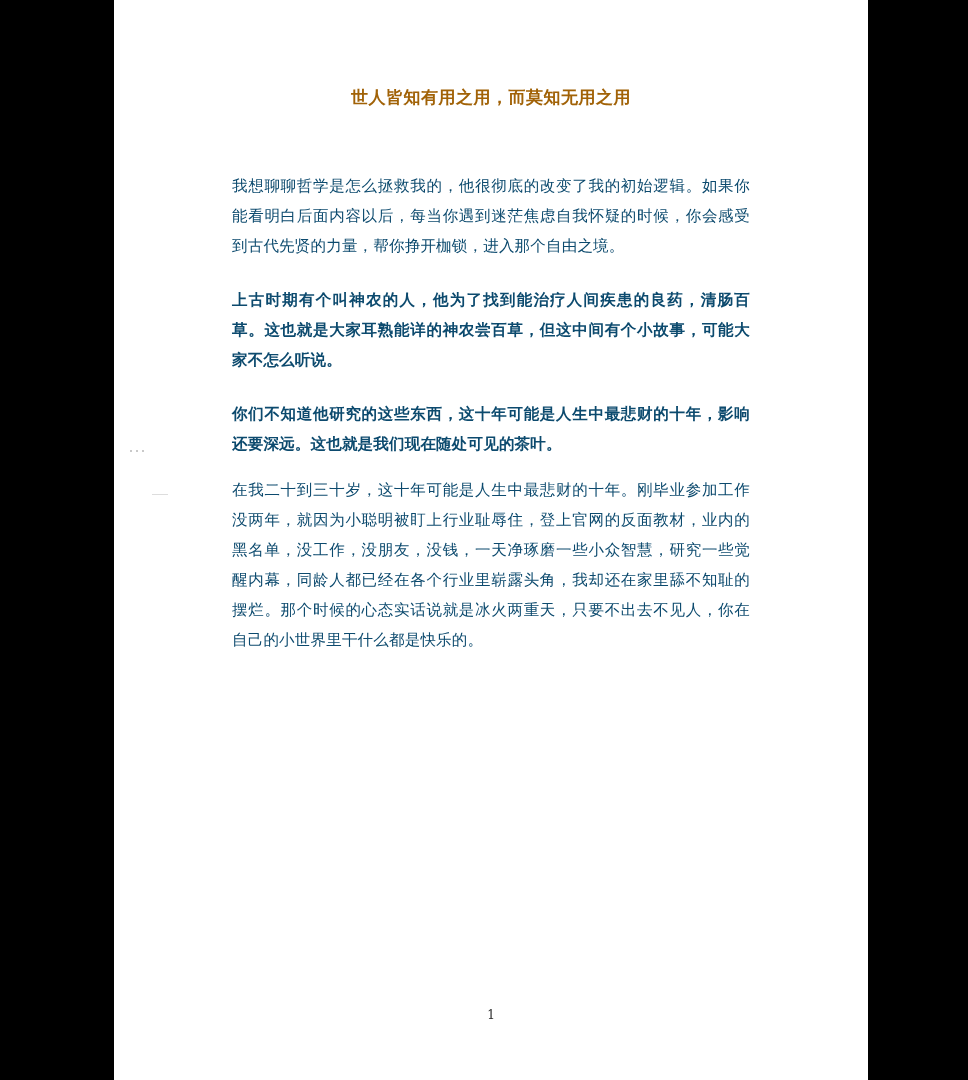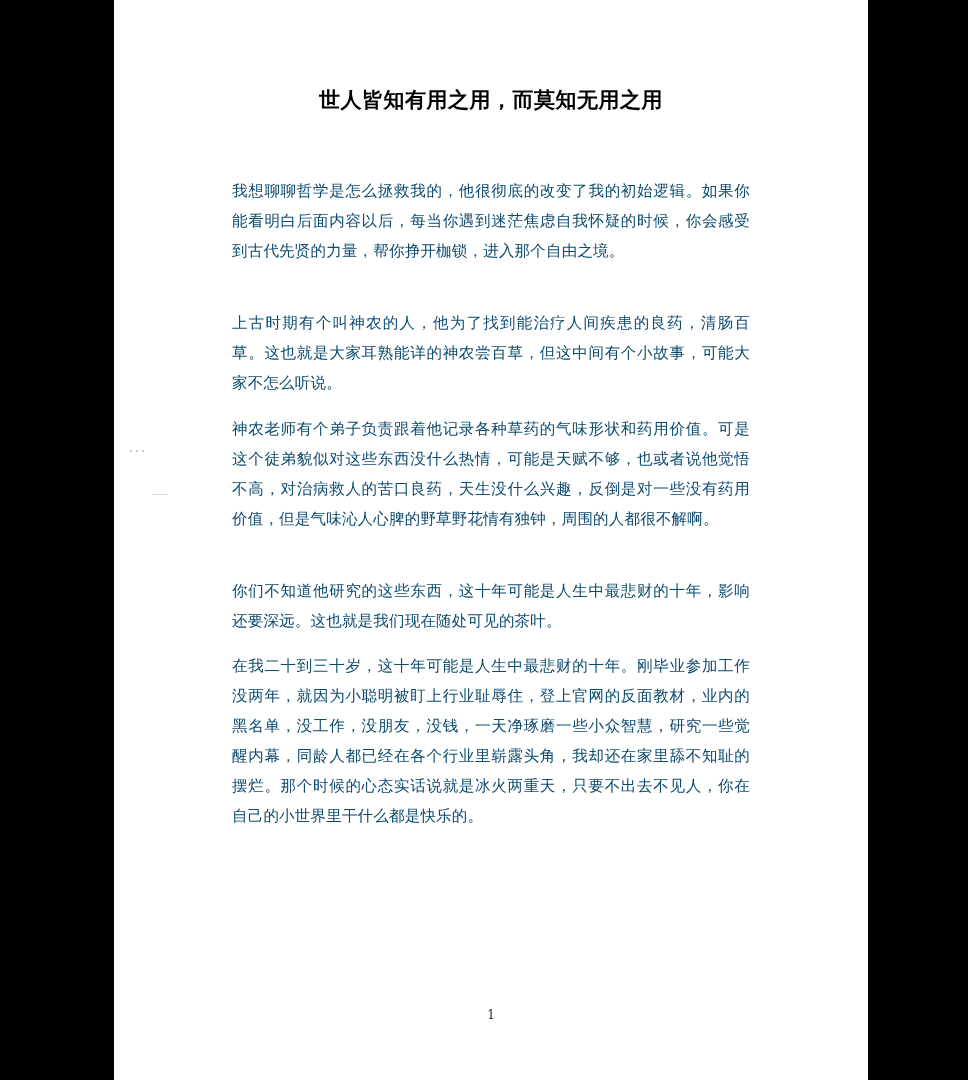--- a/index.html
+++ b/index.html
@@ -31,38 +31,38 @@
     position: relative;
     width: 100%;
     height: 100%;
     box-sizing: border-box;
     padding: 0 118px;
   }
   .doc-title {
     margin: 0;
     padding-top: 86px;
     text-align: center;
-    font-size: 21px;
+    font-size: 17px;
     font-weight: bold;
-    color: #000000;
+    color: #a16207;
     letter-spacing: 0.5px;
     font-family: "DejaVu Serif", "Liberation Serif", serif;
   }
   .body-block {
     margin-top: 0;
     color: #0c4a6e;
     font-size: 15.5px;
     line-height: 30px;
     text-align: justify;
     text-justify: inter-ideograph;
     letter-spacing: 0.2px;
     font-family: "DejaVu Sans", "Liberation Sans", sans-serif;
   }
   .p-0 { margin-top: 62px; }
-  .gap-lg { margin-top: 42px; }
+  .gap-lg { margin-top: 24px; font-weight: bold; }
   .gap-sm { margin-top: 8px; }
   .page-number {
     position: absolute;
     left: 0;
     right: 0;
     top: 1008px;
     text-align: center;
     font-size: 12px;
     color: #2a2a2a;
     font-family: "DejaVu Serif", "Liberation Serif", serif;
@@ -92,21 +92,20 @@
 <body>
 
 <div class="viewport">
   <div class="page">
     <div class="page-inner">
 
       <h1 class="doc-title">世人皆知有用之用，而莫知无用之用</h1>
 
       <p class="body-block p-0">我想聊聊哲学是怎么拯救我的，他很彻底的改变了我的初始逻辑。如果你能看明白后面内容以后，每当你遇到迷茫焦虑自我怀疑的时候，你会感受到古代先贤的力量，帮你挣开枷锁，进入那个自由之境。</p>
       <p class="body-block gap-lg">上古时期有个叫神农的人，他为了找到能治疗人间疾患的良药，清肠百草。这也就是大家耳熟能详的神农尝百草，但这中间有个小故事，可能大家不怎么听说。</p>
-      <p class="body-block gap-sm">神农老师有个弟子负责跟着他记录各种草药的气味形状和药用价值。可是这个徒弟貌似对这些东西没什么热情，可能是天赋不够，也或者说他觉悟不高，对治病救人的苦口良药，天生没什么兴趣，反倒是对一些没有药用价值，但是气味沁人心脾的野草野花情有独钟，周围的人都很不解啊。</p>
       <p class="body-block gap-lg">你们不知道他研究的这些东西，这十年可能是人生中最悲财的十年，影响还要深远。这也就是我们现在随处可见的茶叶。</p>
       <p class="body-block gap-sm">在我二十到三十岁，这十年可能是人生中最悲财的十年。刚毕业参加工作没两年，就因为小聪明被盯上行业耻辱住，登上官网的反面教材，业内的黑名单，没工作，没朋友，没钱，一天净琢磨一些小众智慧，研究一些觉醒内幕，同龄人都已经在各个行业里崭露头角，我却还在家里舔不知耻的摆烂。那个时候的心态实话说就是冰火两重天，只要不出去不见人，你在自己的小世界里干什么都是快乐的。</p>
 
       <div class="page-number">1</div>
 
       <div class="margin-marks">
         <span class="dot" style="left:0px; top:2px;"></span>
         <span class="dot" style="left:6px; top:2px;"></span>
         <span class="dot" style="left:12px; top:2px;"></span>
         <span class="dash" style="left:22px; top:46px;"></span>

